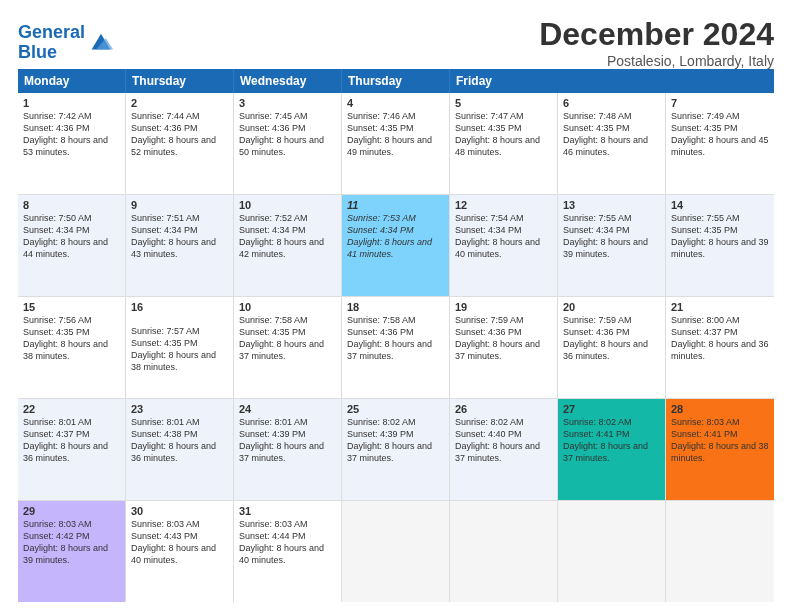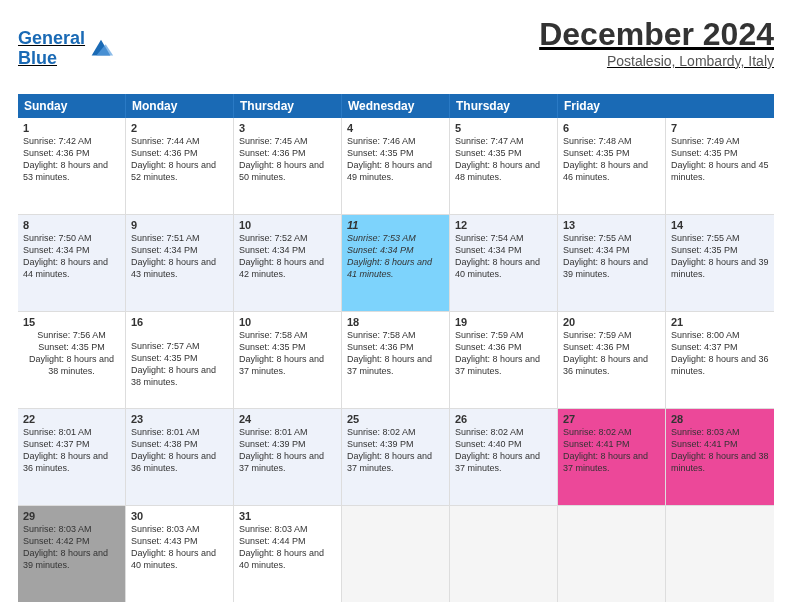--- a/index.html
+++ b/index.html
@@ -13,23 +13,22 @@
     .page {
       width: 792px;
       height: 612px;
       padding: 16px 18px 10px 18px;
       display: flex;
       flex-direction: column;
     }
     .header {
       display: flex;
       justify-content: space-between;
-      align-items: flex-end;
-      margin-bottom: 25px;
-      text-decoration: underline;
+      align-items: center;
+      margin-bottom: 0;
     }
     .logo {
       display: flex;
       align-items: center;
     }
     .logo-text {
       font-size: 18px;
       font-weight: bold;
       color: #333;
       line-height: 1.1;
@@ -141,21 +140,20 @@
       </div>
     </div>
     <div class="title-area">
       <div class="main-title">December 2024</div>
       <div class="subtitle">Postalesio, Lombardy, Italy</div>
     </div>
   </div>
 
   <div class="calendar">
     <div class="cal-header-row" id="cal-header">
-        <div class="cal-header-cell">Sunday</div>
         <div class="cal-header-cell">Monday</div>
         <div class="cal-header-cell">Thursday</div>
         <div class="cal-header-cell">Wednesday</div>
         <div class="cal-header-cell">Thursday</div>
         <div class="cal-header-cell">Friday</div>
       </div>
     <div class="cal-body" id="cal-body">
         <div class="cal-row">
           <div class="cal-cell" style="background: rgb(255, 255, 255);">
             <span class="day-num">1</span>
@@ -240,21 +238,21 @@
           <div class="cal-cell" style="background: rgb(238, 242, 250);">
             <span class="day-num">14</span>
             <div class="day-detail" style="white-space: pre-line;">Sunrise: 7:55 AM
 Sunset: 4:35 PM
 Daylight: 8 hours and 39 minutes.</div>
           </div>
         </div>
         <div class="cal-row">
           <div class="cal-cell" style="background: rgb(255, 255, 255);">
             <span class="day-num">15</span>
-            <div class="day-detail" style="white-space: pre-line; text-align: center;">Sunrise: 7:56 AM
+            <div class="day-detail" style="white-space: pre-line;">Sunrise: 7:56 AM
 Sunset: 4:35 PM
 Daylight: 8 hours and 38 minutes.</div>
           </div>
           <div class="cal-cell" style="background: rgb(255, 255, 255);">
             <span class="day-num">16</span>
             <div class="day-detail" style="white-space: pre-line; margin-top: 12px;">Sunrise: 7:57 AM
 Sunset: 4:35 PM
 Daylight: 8 hours and 38 minutes.</div>
           </div>
           <div class="cal-cell" style="background: rgb(255, 255, 255);">
@@ -312,35 +310,35 @@
             <div class="day-detail" style="white-space: pre-line;">Sunrise: 8:02 AM
 Sunset: 4:39 PM
 Daylight: 8 hours and 37 minutes.</div>
           </div>
           <div class="cal-cell" style="background: rgb(238, 242, 250);">
             <span class="day-num">26</span>
             <div class="day-detail" style="white-space: pre-line;">Sunrise: 8:02 AM
 Sunset: 4:40 PM
 Daylight: 8 hours and 37 minutes.</div>
           </div>
-          <div class="cal-cell" style="background: #ec4899;">
+          <div class="cal-cell" style="background: #14b8a6;">
             <span class="day-num">27</span>
             <div class="day-detail" style="white-space: pre-line;">Sunrise: 8:02 AM
 Sunset: 4:41 PM
 Daylight: 8 hours and 37 minutes.</div>
           </div>
-          <div class="cal-cell" style="background: #ec4899;">
+          <div class="cal-cell" style="background: #f97316;">
             <span class="day-num">28</span>
             <div class="day-detail" style="white-space: pre-line;">Sunrise: 8:03 AM
 Sunset: 4:41 PM
 Daylight: 8 hours and 38 minutes.</div>
           </div>
         </div>
         <div class="cal-row">
-          <div class="cal-cell" style="background: #a3a3a3;">
+          <div class="cal-cell" style="background: #c4b5fd;">
             <span class="day-num">29</span>
             <div class="day-detail" style="white-space: pre-line;">Sunrise: 8:03 AM
 Sunset: 4:42 PM
 Daylight: 8 hours and 39 minutes.</div>
           </div>
           <div class="cal-cell" style="background: rgb(255, 255, 255);">
             <span class="day-num">30</span>
             <div class="day-detail" style="white-space: pre-line;">Sunrise: 8:03 AM
 Sunset: 4:43 PM
 Daylight: 8 hours and 40 minutes.</div>

